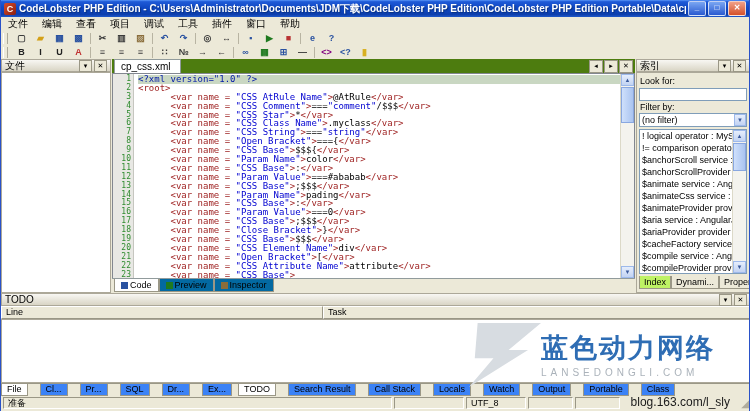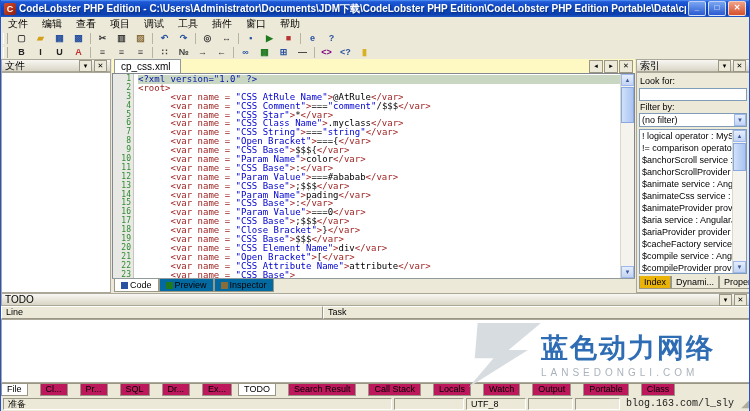--- a/index.html
+++ b/index.html
@@ -30,21 +30,21 @@
   .panel{position:absolute;background:#ece9d8;}
   .panel-header{height:13px;display:flex;align-items:center;padding:0 3px;font-size:10px;
     background:linear-gradient(#f8f7f3,#d9d5c5);border:1px solid #aca899;box-sizing:border-box;}
   .panel-header .ph-title{flex:1;}
   .mini-btn{width:11px;height:10px;font-size:7px;line-height:9px;text-align:center;border:1px solid #9a9786;
     background:#ece9d8;margin-left:2px;flex:none;}
   .left-panel{left:0;top:59px;width:110px;height:234px;}
   .left-body{position:absolute;left:0;top:13px;right:0;bottom:0;background:#fff;border:1px solid #aca899;box-sizing:border-box;}
   
   .editor{position:absolute;left:111px;top:59px;width:523px;height:234px;background:#ece9d8;}
-  .doc-tabbar{position:absolute;left:0;top:0;right:0;height:14px;display:flex;align-items:flex-end;background:#fef9c3;border-bottom:3px solid #0f766e;}
+  .doc-tabbar{position:absolute;left:0;top:0;right:0;height:14px;display:flex;align-items:flex-end;background:#4d7c0f;border-bottom:3px solid #0f766e;}
   .doc-tab{background:#fff;border:1px solid #919b9c;border-bottom:none;padding:1px 10px 1px 6px;font-size:10px;margin-left:2px;}
   .tabbar-btns{margin-left:auto;display:flex;align-items:center;padding-right:2px;}
   .tab-nav{width:12px;height:11px;font-size:7px;line-height:10px;text-align:center;border:1px solid #9a9786;background:#ece9d8;margin-left:1px;}
   .code-wrap{position:absolute;left:0;top:14px;right:0;bottom:14px;background:#fff;border:1px solid #828790;box-sizing:border-box;overflow:hidden;}
   .gutter{position:absolute;left:0;top:0;bottom:0;width:21px;background:#e8e8e4;border-right:1px solid #c6c6c0;
     font-family:"DejaVu Sans Mono",monospace;font-size:8px;color:#2e8b2e;text-align:right;padding:1px 2px 0 0;box-sizing:border-box;}
   .gutter-num{height:8.9px;line-height:8.9px;}
   .code{position:absolute;left:21px;top:0;right:13px;bottom:0;padding:1px 0 0 4px;
     font-family:"DejaVu Sans Mono",monospace;font-size:9px;white-space:pre;overflow:hidden;}
   .code-line{height:8.9px;line-height:8.9px;}
@@ -64,36 +64,36 @@
   .rp-label{font-size:9px;margin:1px 0 1px 1px;}
   .rp-input{width:100%;height:13px;border:1px solid #7f9db9;background:#fff;box-sizing:border-box;font-size:9px;padding:0 2px;}
   .rp-select{height:14px;border:1px solid #7f9db9;background:#fff;display:flex;align-items:center;font-size:9px;padding-left:2px;box-sizing:border-box;margin-bottom:2px;}
   .rp-select .sel-text{flex:1;}
   .dd-btn{width:12px;height:12px;background:linear-gradient(#e6eefc,#c2d3f2);border:1px solid #9db9eb;font-size:6px;line-height:11px;text-align:center;color:#3a5a9c;box-sizing:border-box;}
   .idx-list{position:relative;height:145px;background:#fff;border:1px solid #7f9db9;overflow:hidden;box-sizing:border-box;}
   .idx-inner{position:absolute;left:0;top:0;right:12px;bottom:0;overflow:hidden;}
   .idx-item{height:12px;line-height:12px;font-size:9px;white-space:nowrap;overflow:hidden;padding-left:2px;}
   .rp-tabs{display:flex;align-items:flex-start;margin-top:2px;}
   .rtab{border:1px solid #9a9786;border-top:none;background:#ece9d8;padding:0 4px;height:12px;font-size:9px;line-height:12px;}
-  .rtab.active{background:#eab308;}
+  .rtab.active{background:#bef264;}
   
   .todo{left:0;top:293px;width:750px;height:90px;}
   .todo-colhdr{position:absolute;left:0;top:13px;right:0;height:13px;display:flex;background:#ece9d8;}
   .col-cell{border:1px solid;border-color:#fff #9a9786 #9a9786 #fff;font-size:9px;line-height:11px;padding-left:4px;box-sizing:border-box;}
   .todo-body{position:absolute;left:0;top:26px;right:0;bottom:0;background:#fff;border:1px solid #aca899;box-sizing:border-box;}
   
   .tabstrip{position:absolute;left:0;top:383px;width:750px;height:13px;background:#ece9d8;display:flex;align-items:flex-start;border-top:1px solid #9a9786;}
-  .ftab{border:1px solid #9a9786;border-top:none;background:#be185d;padding:0 5px;height:11px;font-size:9px;line-height:11px;white-space:nowrap;}
+  .ftab{border:1px solid #9a9786;border-top:none;background:#3b82f6;padding:0 5px;height:11px;font-size:9px;line-height:11px;white-space:nowrap;}
   .ftab.active{background:#fff;}
   .strip-group{display:flex;gap:12px;}
   .strip-gap{width:6px;}
   
-  .statusbar{position:absolute;left:0;top:396px;width:750px;height:15px;background:#ece9d8;display:flex;align-items:center;gap:2px;padding:1px 2px;box-sizing:border-box;}
+  .statusbar{position:absolute;left:0;top:396px;width:750px;height:15px;background:#ece9d8;display:flex;gap:2px;padding:1px 2px;box-sizing:border-box;}
   .scell{height:12px;border:1px solid;border-color:#9a9786 #fff #fff #9a9786;font-size:9px;line-height:11px;padding:0 4px;box-sizing:border-box;white-space:nowrap;overflow:hidden;}
-  .blog-cell{width:112px;border:none;font-size:10px;color:#1a1a1a;text-align:right;font-family:Liberation Mono, monospace;}
+  .blog-cell{width:112px;border:none;font-size:12px;color:#1a1a1a;text-align:right;}
   .grip-corner{width:13px;height:13px;color:#b0ac9c;font-size:10px;line-height:13px;text-align:right;}
   
   .watermark{position:absolute;left:468px;top:316px;width:282px;height:78px;pointer-events:none;display:flex;align-items:center;z-index:5;}
   .wm-logo{width:72px;height:64px;background:#d7dce1;flex:none;
     clip-path:polygon(12% 0%,100% 0%,55% 42%,82% 42%,0% 100%,34% 55%,8% 55%);}
   .wm-texts{}
   .wm-brand{color:#2e6db4;font-size:27px;font-weight:bold;letter-spacing:2px;line-height:30px;}
   .wm-domain{color:#aab2ba;font-size:10px;letter-spacing:4px;margin-top:4px;}
 </style>
 </head>

